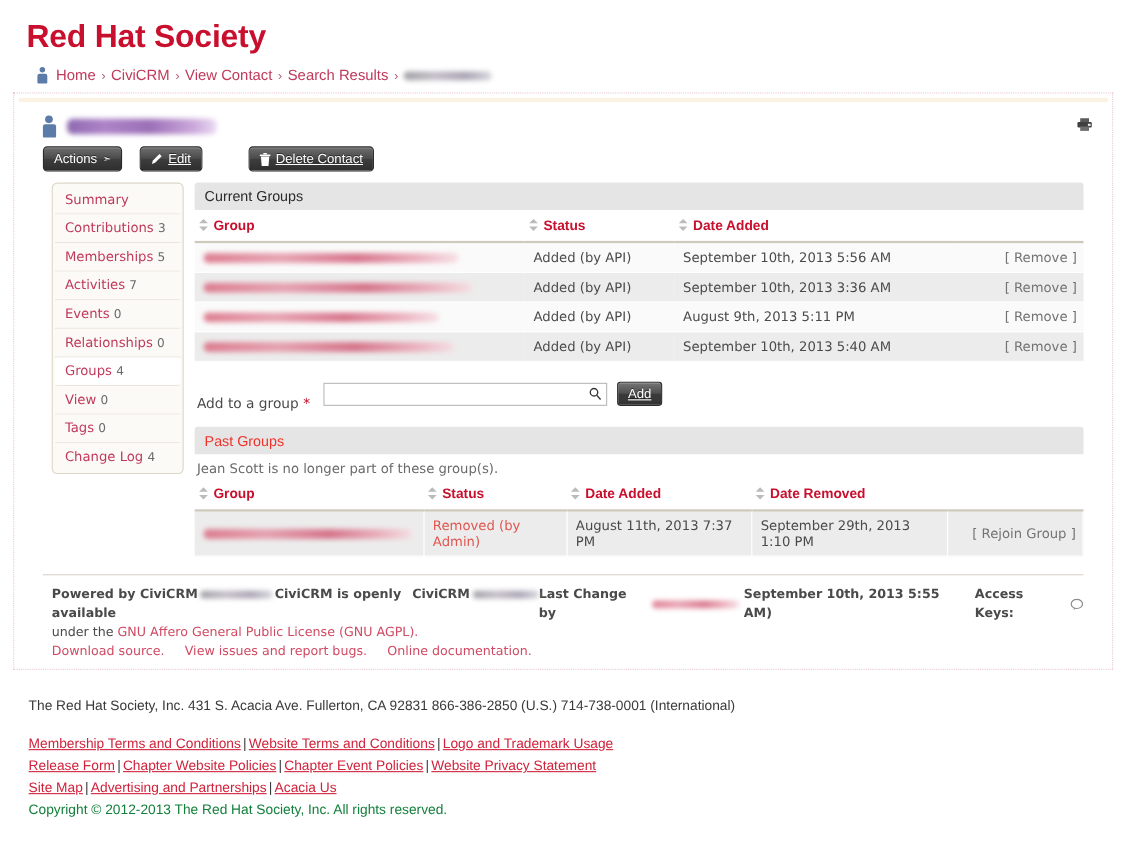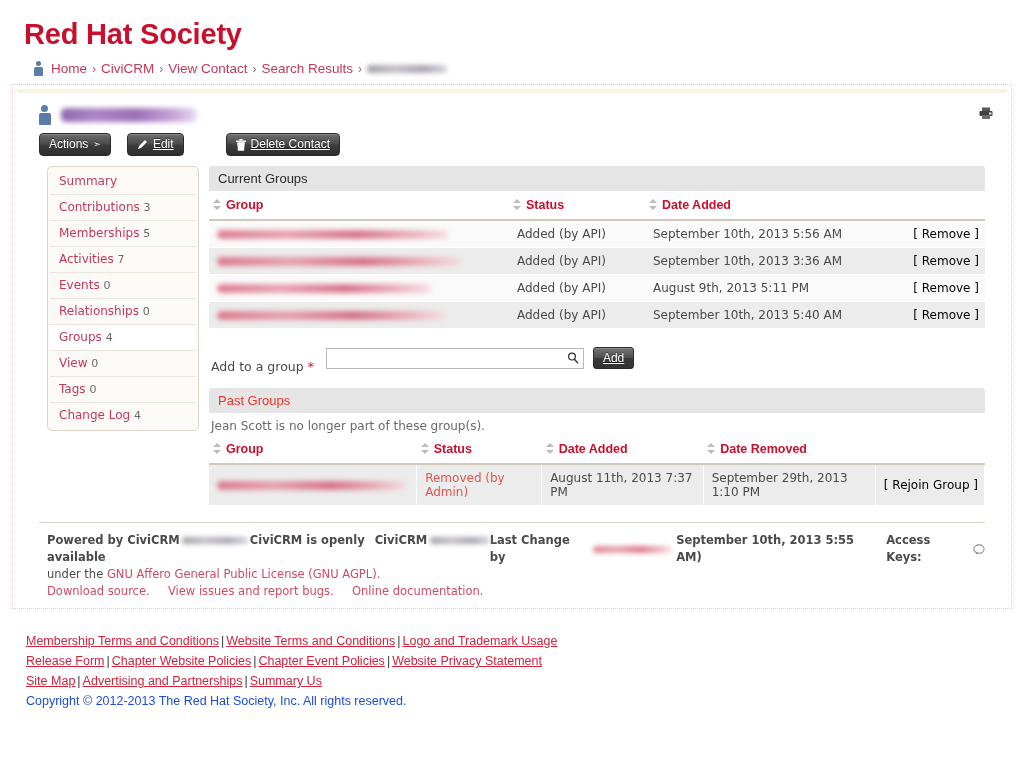--- a/index.html
+++ b/index.html
@@ -127,21 +127,21 @@
   .btn.no-underline .lbl { text-decoration: none; }
   #btn-actions { margin-right: 16px; }
   #btn-edit { margin-right: 42px; }
   .caret-down { font-size: 9px; opacity: .9; }
 
   
   #contact-body { display: flex; padding: 10px 0 0 0; }
 
   
   #tab-rail {
-    width: 152px;
+    width: 120px;
     margin-left: 30px;
     border: 1px solid #ddd6c8;
     border-radius: 5px;
     background: #fbfaf7;
     padding: 2px;
     flex: none;
     height: fit-content;
   }
   .tab-item {
     display: block;
@@ -206,21 +206,21 @@
     margin-right: 5px;
     vertical-align: -1px;
   }
   .sort-arrows::before, .sort-arrows::after {
     content: ""; position: absolute; left: 0;
     border-left: 4px solid transparent;
     border-right: 4px solid transparent;
   }
   .sort-arrows::before { top: 0; border-bottom: 4px solid #bbbbbb; }
   .sort-arrows::after { bottom: 0; border-top: 4px solid #bbbbbb; }
-  .action-link { color: #000000; text-decoration: none; white-space: nowrap; cursor: pointer; }
+  .action-link { color: #737373; text-decoration: none; white-space: nowrap; cursor: pointer; }
   td.col-action { text-align: right; padding-right: 10px; }
 
   
   #add-group-row {
     display: flex;
     align-items: center;
     padding: 13px 2px 14px 2px;
   }
   #add-group-label { font-size: 12.5px; color: #4a4a4a; margin-right: 12px; margin-top: 17px; }
   #add-group-label .req { color: #c8102e; }
@@ -282,21 +282,21 @@
     color: #3a3a3a;
     line-height: 20px;
   }
   #footer-address { margin-bottom: 15px; }
   #footer-links a {
     color: #d0233c;
     text-decoration: underline;
     cursor: pointer;
   }
   #footer-links .bar { color: #3a3a3a; padding: 0 2px; }
-  #copyright { color: #1d4ed8; }
+  #copyright { color: #15803d; }
 </style>
 </head>
 <body>
 
 <div id="site-header">
   <h1 id="site-title">Red Hat Society</h1>
   <div id="breadcrumb">
     <span class="person-icon"></span>
     <a class="crumb">Home</a>
     <span class="sep">›</span>
@@ -518,25 +518,26 @@
       <a>View issues and report bugs.</a>
       &nbsp;&nbsp;&nbsp;
       <a>Online documentation.</a>
     </div>
   </div>
 
 </div>
 </div>
 
 <div id="site-footer">
+  <div id="footer-address">The Red Hat Society, Inc. 431 S. Acacia Ave. Fullerton, CA 92831 866-386-2850 (U.S.) 714-738-0001 (International)</div>
   <div id="footer-links">
     <div>
       <a>Membership Terms and Conditions</a><span class="bar">|</span><a>Website Terms and Conditions</a><span class="bar">|</span><a>Logo and Trademark Usage</a>
     </div>
     <div>
       <a>Release Form</a><span class="bar">|</span><a>Chapter Website Policies</a><span class="bar">|</span><a>Chapter Event Policies</a><span class="bar">|</span><a>Website Privacy Statement</a>
     </div>
     <div>
-      <a>Site Map</a><span class="bar">|</span><a>Advertising and Partnerships</a><span class="bar">|</span><a>Summary Us</a>
+      <a>Site Map</a><span class="bar">|</span><a>Advertising and Partnerships</a><span class="bar">|</span><a>Acacia Us</a>
     </div>
   </div>
   <div id="copyright">Copyright © 2012-2013 The Red Hat Society, Inc. All rights reserved.</div>
 </div>
 
 </body></html>

